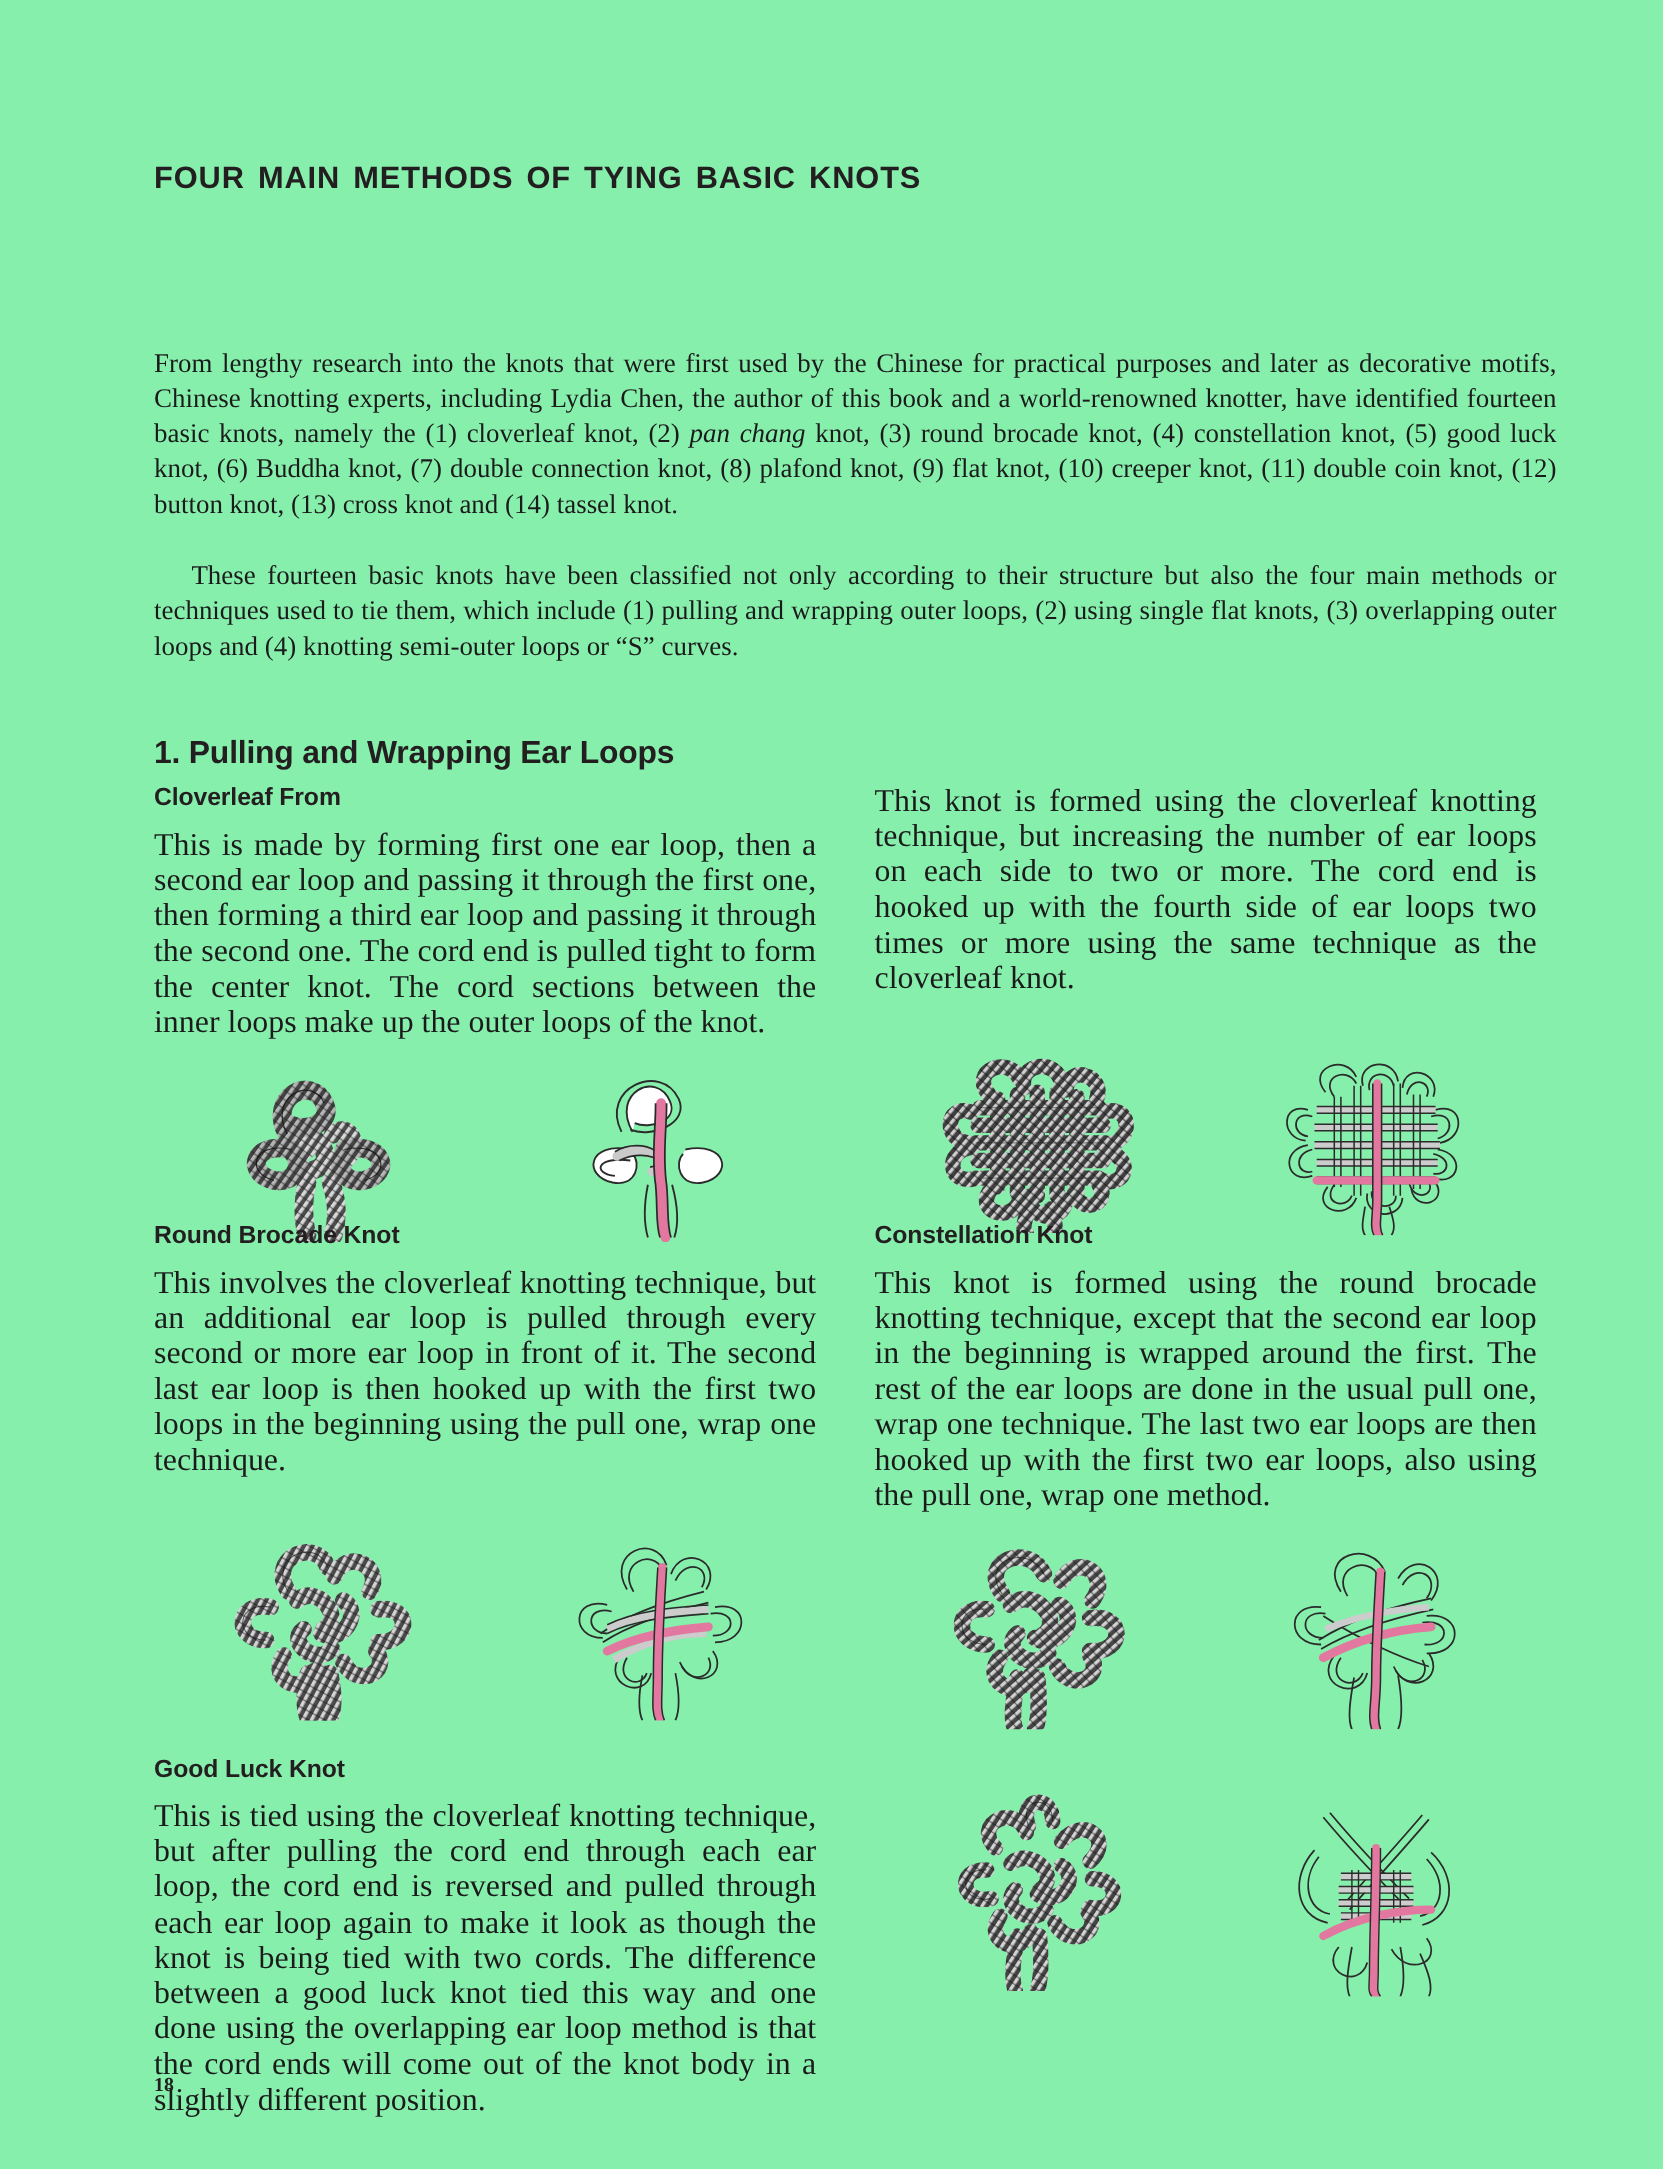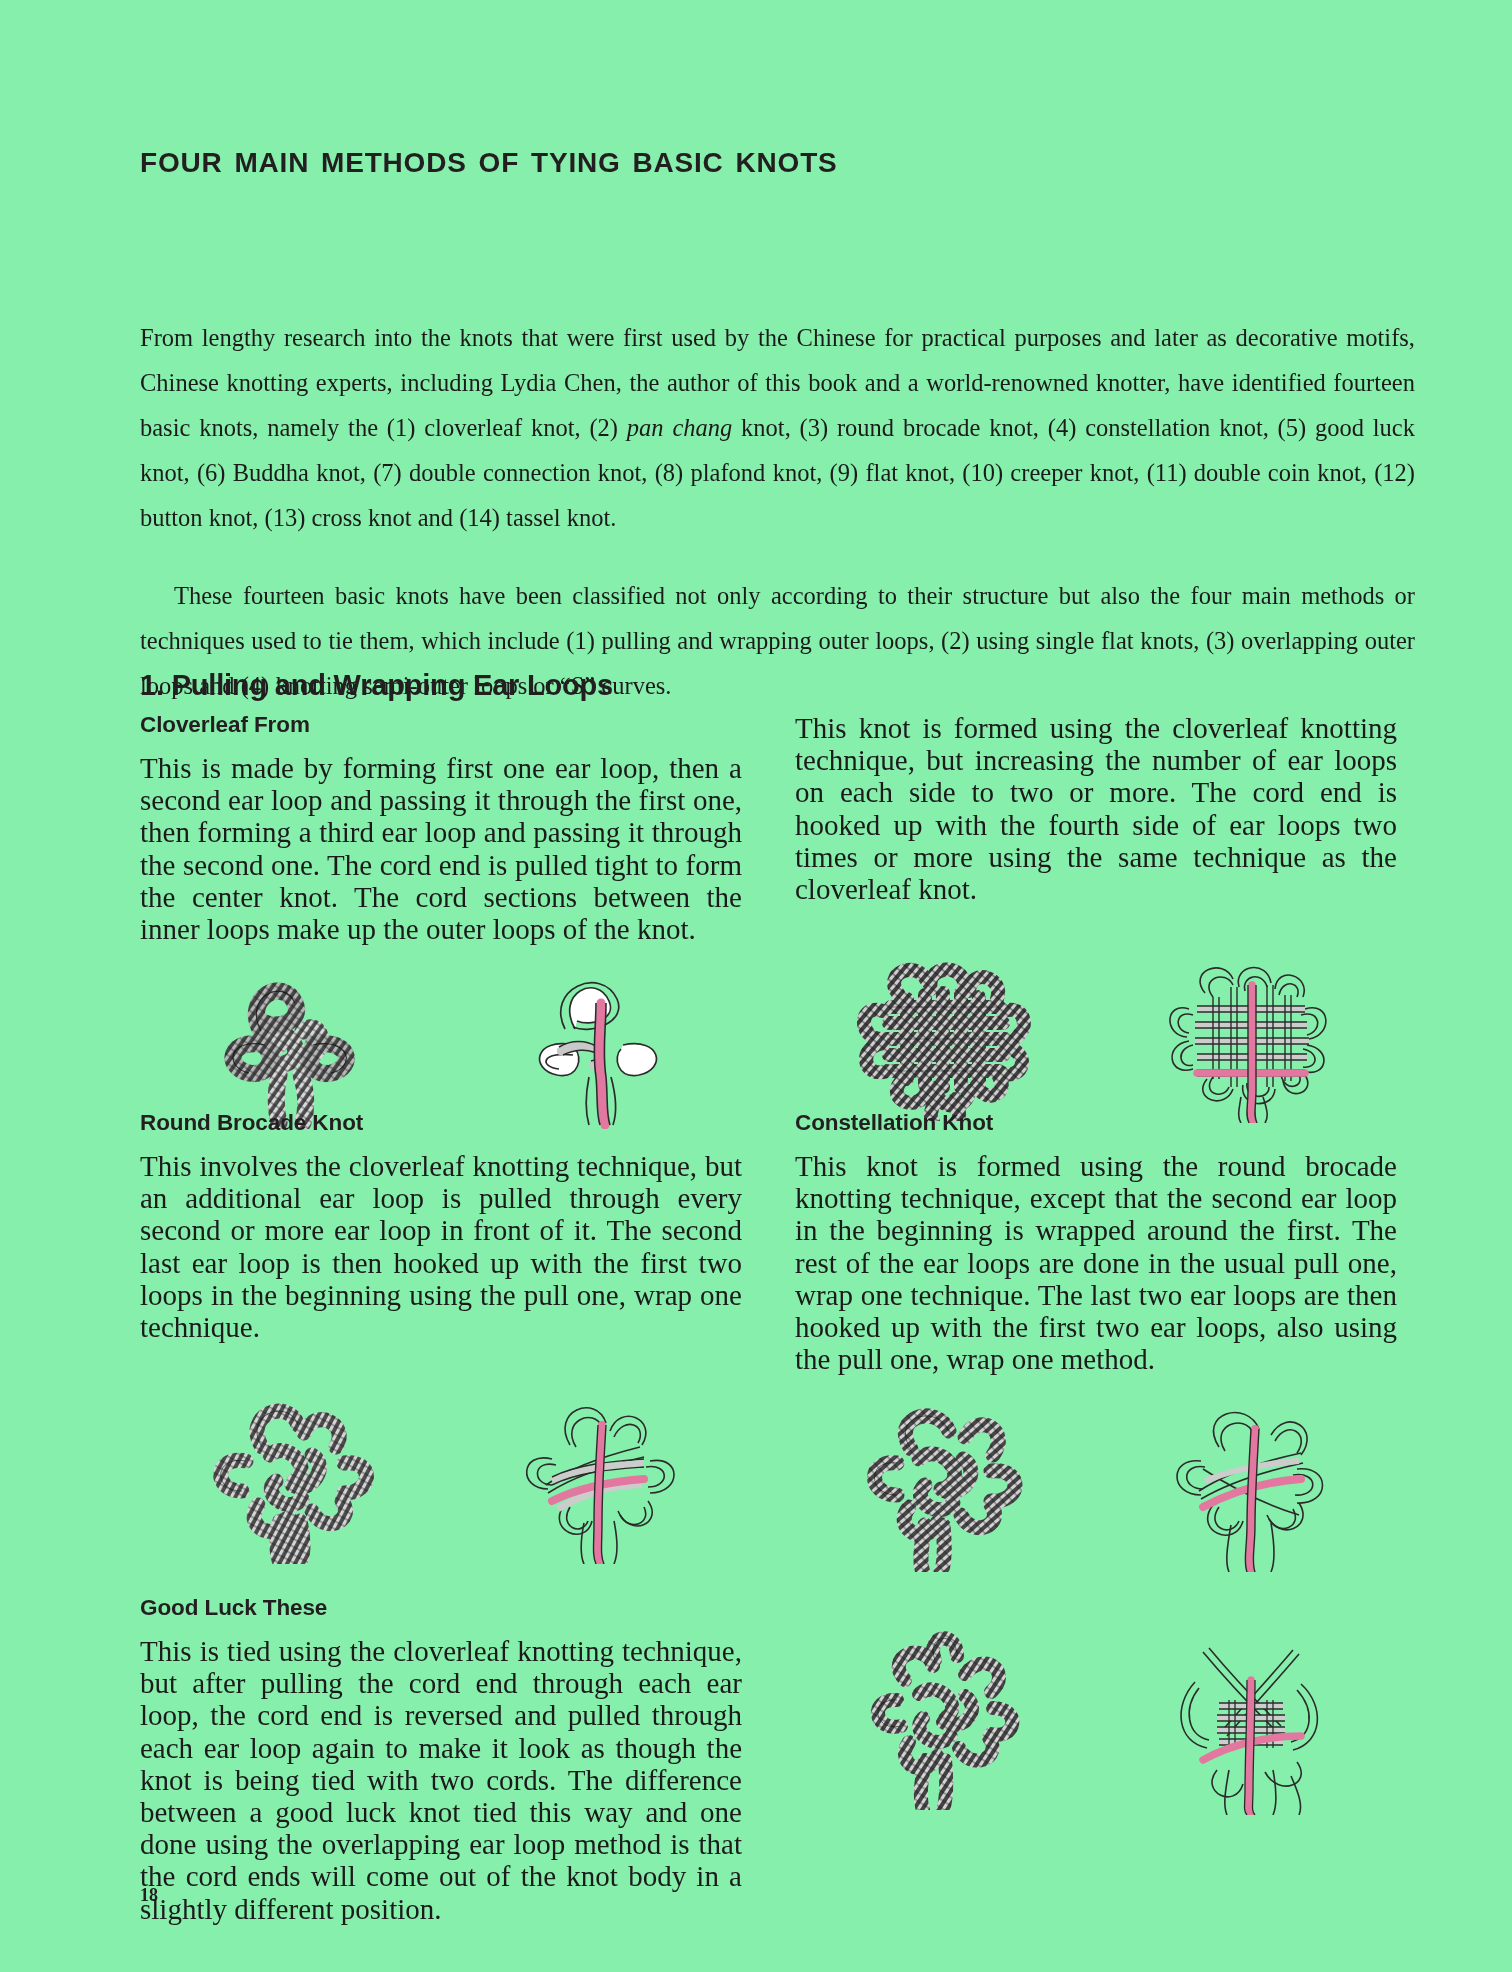--- a/index.html
+++ b/index.html
@@ -45,21 +45,21 @@
   
   .intro {
     position: absolute;
     left: 0;
     top: 315px;
     width: 1275px;
   }
   .intro p {
     margin: 0;
     font-size: 24.5px;
-    line-height: 45px;
+    line-height: 32px;
     text-align: justify;
     text-justify: inter-word;
     font-family: "Liberation Serif", "DejaVu Serif", serif;
     color: #1b1b1b;
     hyphens: manual;
   }
   .intro p.indented { text-indent: 34px; margin-top: 33px; }
   .intro em { font-style: italic; }
 
   
@@ -467,21 +467,21 @@
             <g fill="none" stroke="#2b2b2b" stroke-width="1.6">
               <path d="M88 128 C84 150, 82 166, 86 175"></path>
               <path d="M128 126 C132 150, 132 166, 128 175"></path>
             </g>
           </svg>
         </div>
       </div>
     </div>
 
     <div class="col-left" style="top:1595px;">
-      <h3 class="knot-title">Good Luck These</h3>
+      <h3 class="knot-title">Good Luck Knot</h3>
       <p class="knot-text">This is tied using the cloverleaf knotting technique, but after pulling the cord end through each ear loop, the cord end is reversed and pulled through each ear loop again to make it look as though the knot is being tied with two cords. The difference between a good luck knot tied this way and one done using the overlapping ear loop method is that the cord ends will come out of the knot body in a slightly different position.</p>
     </div>
 
     <div class="col-right" style="top:1620px;">
       <div class="figrow" style="margin-top:0;">
         <div class="fig">
           <svg width="215" height="190" viewBox="0 0 215 190" aria-hidden="true">
             <defs>
               <pattern id="weaveE" width="7" height="7" patternUnits="userSpaceOnUse" patternTransform="rotate(33)">
                 <rect width="7" height="7" fill="#434343"></rect>

